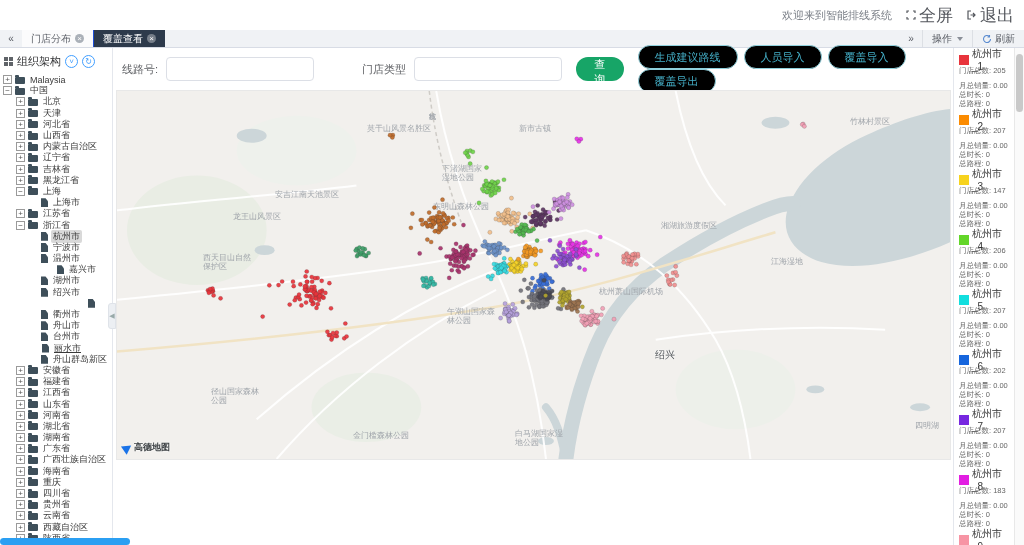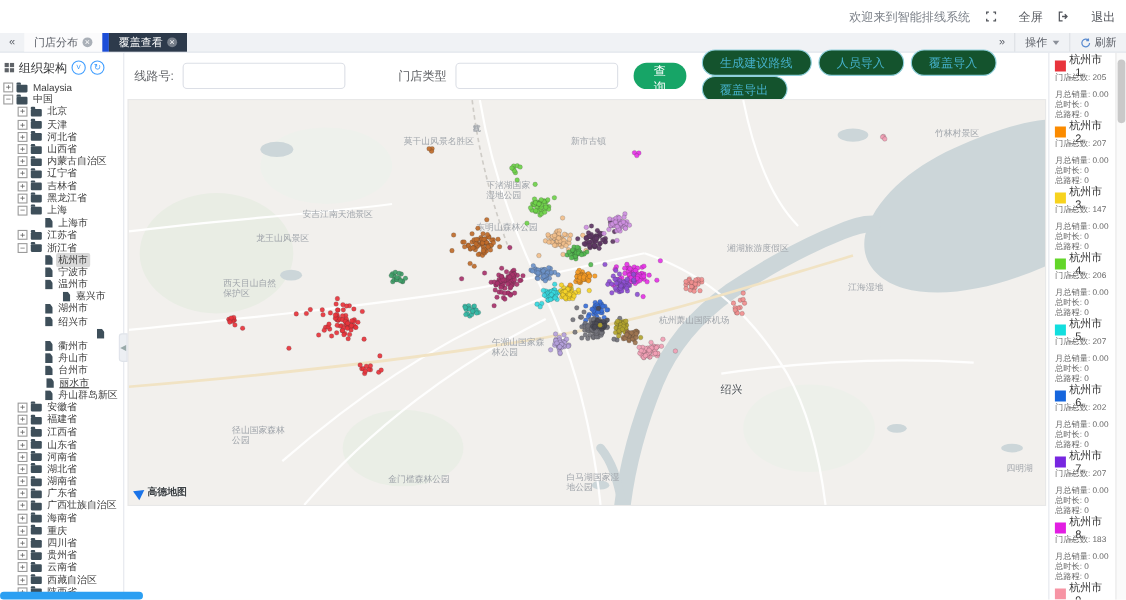--- a/index.html
+++ b/index.html
@@ -3,30 +3,30 @@
 <meta charset="utf-8">
 <style>
   * { margin:0; padding:0; box-sizing:border-box; }
   html,body { width:1024px; height:545px; overflow:hidden;
     font-family:"Liberation Sans","DejaVu Sans",sans-serif; background:#fff; color:#333; }
 
   
   #header { position:absolute; top:0; left:0; right:0; height:30px; background:#fff;
     display:flex; align-items:center; justify-content:flex-end; gap:14px; padding-right:10px; }
   #header .welcome { font-size:11px; color:#7a7f87; }
-  #header .hbtn { font-size:11px; color:#53565c; display:flex; align-items:center; gap:20px; cursor:pointer; }
+  #header .hbtn { font-size:17px; color:#53565c; display:flex; align-items:center; gap:3px; cursor:pointer; }
   .svgi { display:inline-block; vertical-align:middle; }
 
   
   #tabbar { position:absolute; top:30px; left:0; right:0; height:18px; background:#f0f2f5;
     border-bottom:1px solid #d8dce5; display:flex; align-items:stretch; font-size:10px; }
   .tab-arrow { width:22px; display:flex; align-items:center; justify-content:center; color:#5a5e66;
     font-size:10px; cursor:pointer; }
   .tab { display:flex; align-items:center; gap:4px; padding:0 9px; color:#5a5e66; cursor:pointer;
-    background:#fbfbfc; border-right:6px solid #1d4ed8; }
+    background:#fbfbfc; border-right:1px solid #1d4ed8; }
   .tab.active { background:#2d3a4b; color:#fff; border-right:none; }
   .tab .close { width:9px; height:9px; border-radius:50%; background:#aab0b8; color:#fff;
     font-size:8px; line-height:9px; text-align:center; display:inline-block; }
   .tab.active .close { background:rgba(255,255,255,.35); }
   #tab-actions { margin-left:auto; display:flex; align-items:center; }
   #tab-actions .sep { width:1px; height:100%; background:#dcdfe4; }
   #tab-actions .act { padding:0 9px; display:flex; align-items:center; gap:3px; color:#5a5e66; cursor:pointer; height:100%; }
   .caret { display:inline-block; width:0; height:0; border-left:3px solid transparent;
     border-right:3px solid transparent; border-top:4px solid #8a8f98; margin-left:2px; }
 
@@ -60,21 +60,21 @@
   
   #content { position:absolute; top:0; left:114px; right:71px; bottom:0; background:#fff; }
   #toolbar { height:42px; display:flex; align-items:center; gap:8px; padding:0 4px 0 8px; }
   #toolbar label { font-size:11px; color:#606266; white-space:nowrap; }
   #toolbar input { width:148px; height:24px; border:1px solid #dcdfe6; border-radius:4px;
     font-size:11px; padding:0 6px; outline:none; color:#333; }
   #toolbar input:last-of-type { margin-right:6px; }
   .gap { width:36px; }
   .btn-primary { height:24px; padding:0 14px; background:#17a567; color:#fff; border:none;
     border-radius:13px; font-size:11px; cursor:pointer; }
-  .btn-plain { height:24px; padding:0 16px; background:#14532d; color:#45b0c9; border:1px solid #8fd0dc;
+  .btn-plain { height:24px; padding:0 16px; background:#000000; color:#45b0c9; border:1px solid #8fd0dc;
     border-radius:13px; font-size:11px; cursor:pointer; margin-left:6px; }
 
   
   #map { position:absolute; top:42px; left:2px; width:835px; height:370px; background:#f2f0ed;
     border:1px solid #e8e8e8; overflow:hidden; }
   #map svg.layer { position:absolute; inset:0; width:100%; height:100%; }
   #map-labels { position:absolute; inset:0; pointer-events:none; }
   .map-label { position:absolute; font-size:8px; color:#a0a5ab; line-height:1.15; }
   .map-label.city { font-size:10px; color:#4e5256; text-shadow:0 0 2px #fff,0 0 2px #fff; }
   .map-label.vert { writing-mode:vertical-rl; font-size:7px; }

